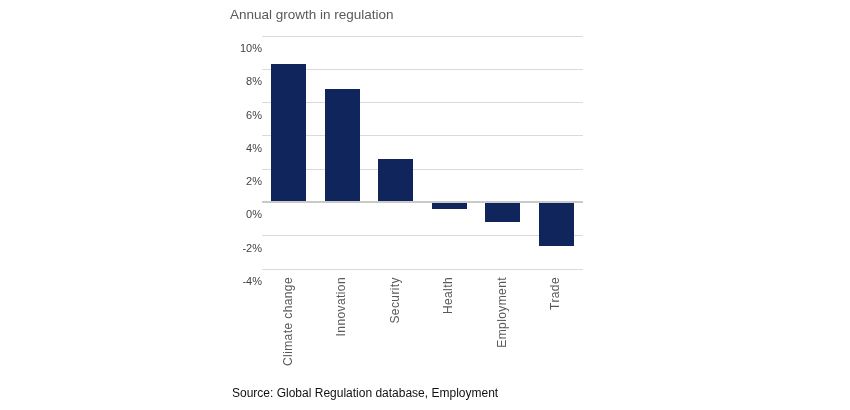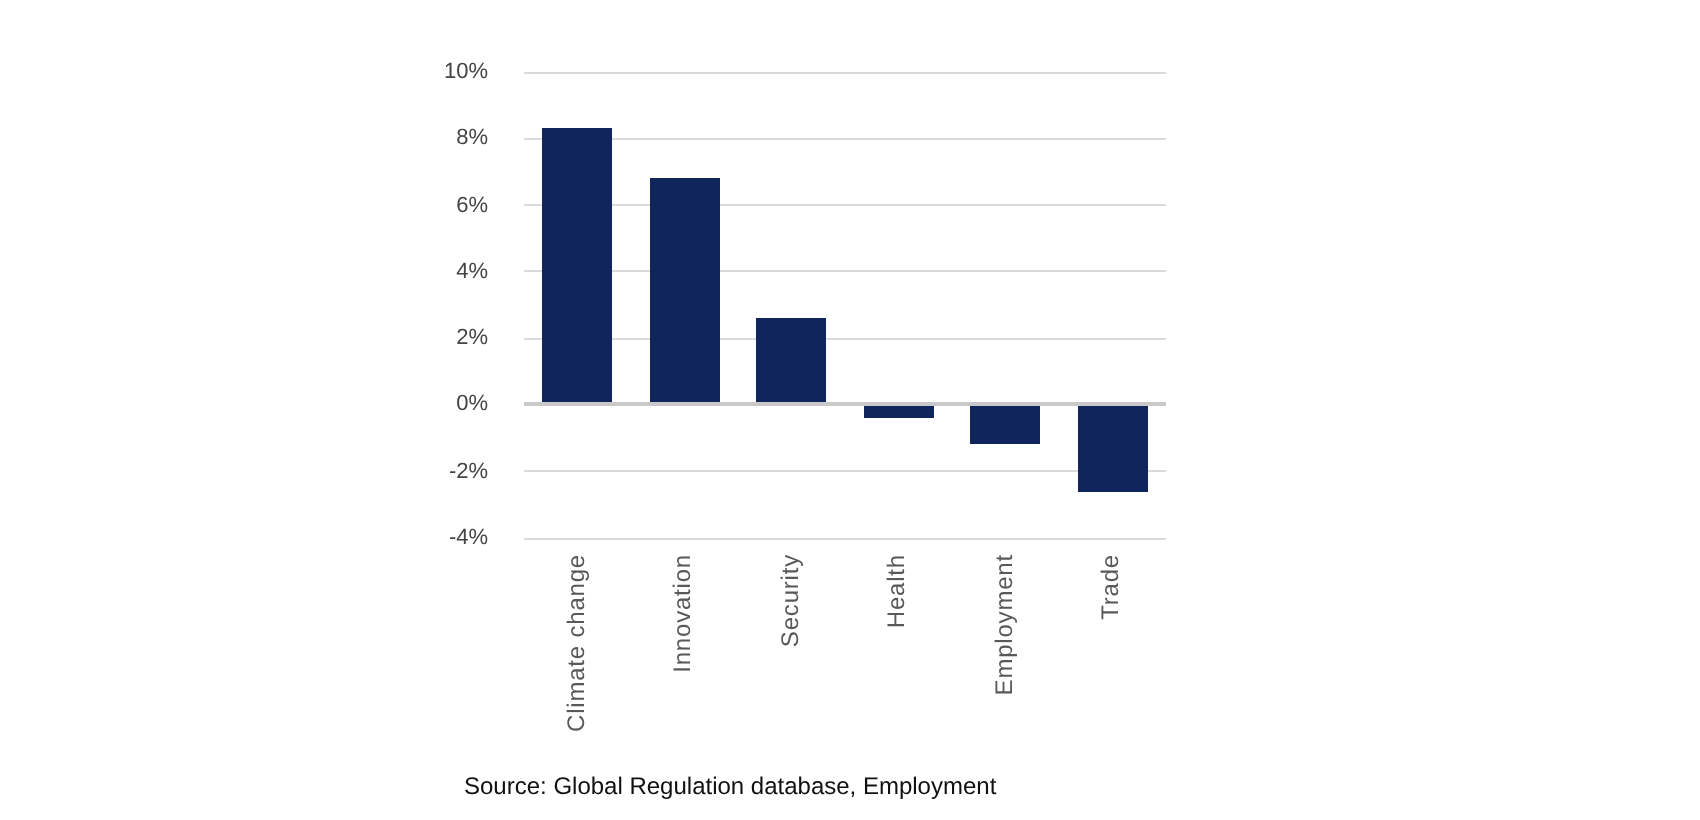--- a/index.html
+++ b/index.html
@@ -37,28 +37,29 @@
     height: 1px;
     z-index: 1;
   }
   .zero-line {
     position: absolute;
     height: 2px;
     z-index: 3;
   }
   .y-tick-label {
     position: absolute;
-    left: 182px;
+    left: 200px;
     width: 62px;
     text-align: right;
     font-size: 11px;
     line-height: 16px;
     color: #444444;
     z-index: 4;
     white-space: nowrap;
+    margin-top: 12px;
   }
   .bar {
     position: absolute;
     z-index: 2;
   }
   .x-category-label {
     position: absolute;
     writing-mode: vertical-rl;
     transform: rotate(180deg);
     font-size: 12px;
@@ -74,20 +75,21 @@
     top: 386px;
     font-size: 12px;
     color: #111111;
     white-space: nowrap;
   }
 </style>
 </head>
 <body>
 
 <div class="page">
+  <div class="chart-title" style="color: rgb(89, 89, 89);">Annual growth in regulation</div>
   <div id="chart" class="chart-area">
       <div class="gridline" style="left: 262px; width: 321px; top: 35.5px; background: rgb(218, 218, 218);"></div>
       <div class="y-tick-label" style="top: 28px; color: rgb(68, 68, 68);">10%</div>
       <div class="gridline" style="left: 262px; width: 321px; top: 68.7857px; background: rgb(218, 218, 218);"></div>
       <div class="y-tick-label" style="top: 61.2857px; color: rgb(68, 68, 68);">8%</div>
       <div class="gridline" style="left: 262px; width: 321px; top: 102.071px; background: rgb(218, 218, 218);"></div>
       <div class="y-tick-label" style="top: 94.5714px; color: rgb(68, 68, 68);">6%</div>
       <div class="gridline" style="left: 262px; width: 321px; top: 135.357px; background: rgb(218, 218, 218);"></div>
       <div class="y-tick-label" style="top: 127.857px; color: rgb(68, 68, 68);">4%</div>
       <div class="gridline" style="left: 262px; width: 321px; top: 168.643px; background: rgb(218, 218, 218);"></div>

